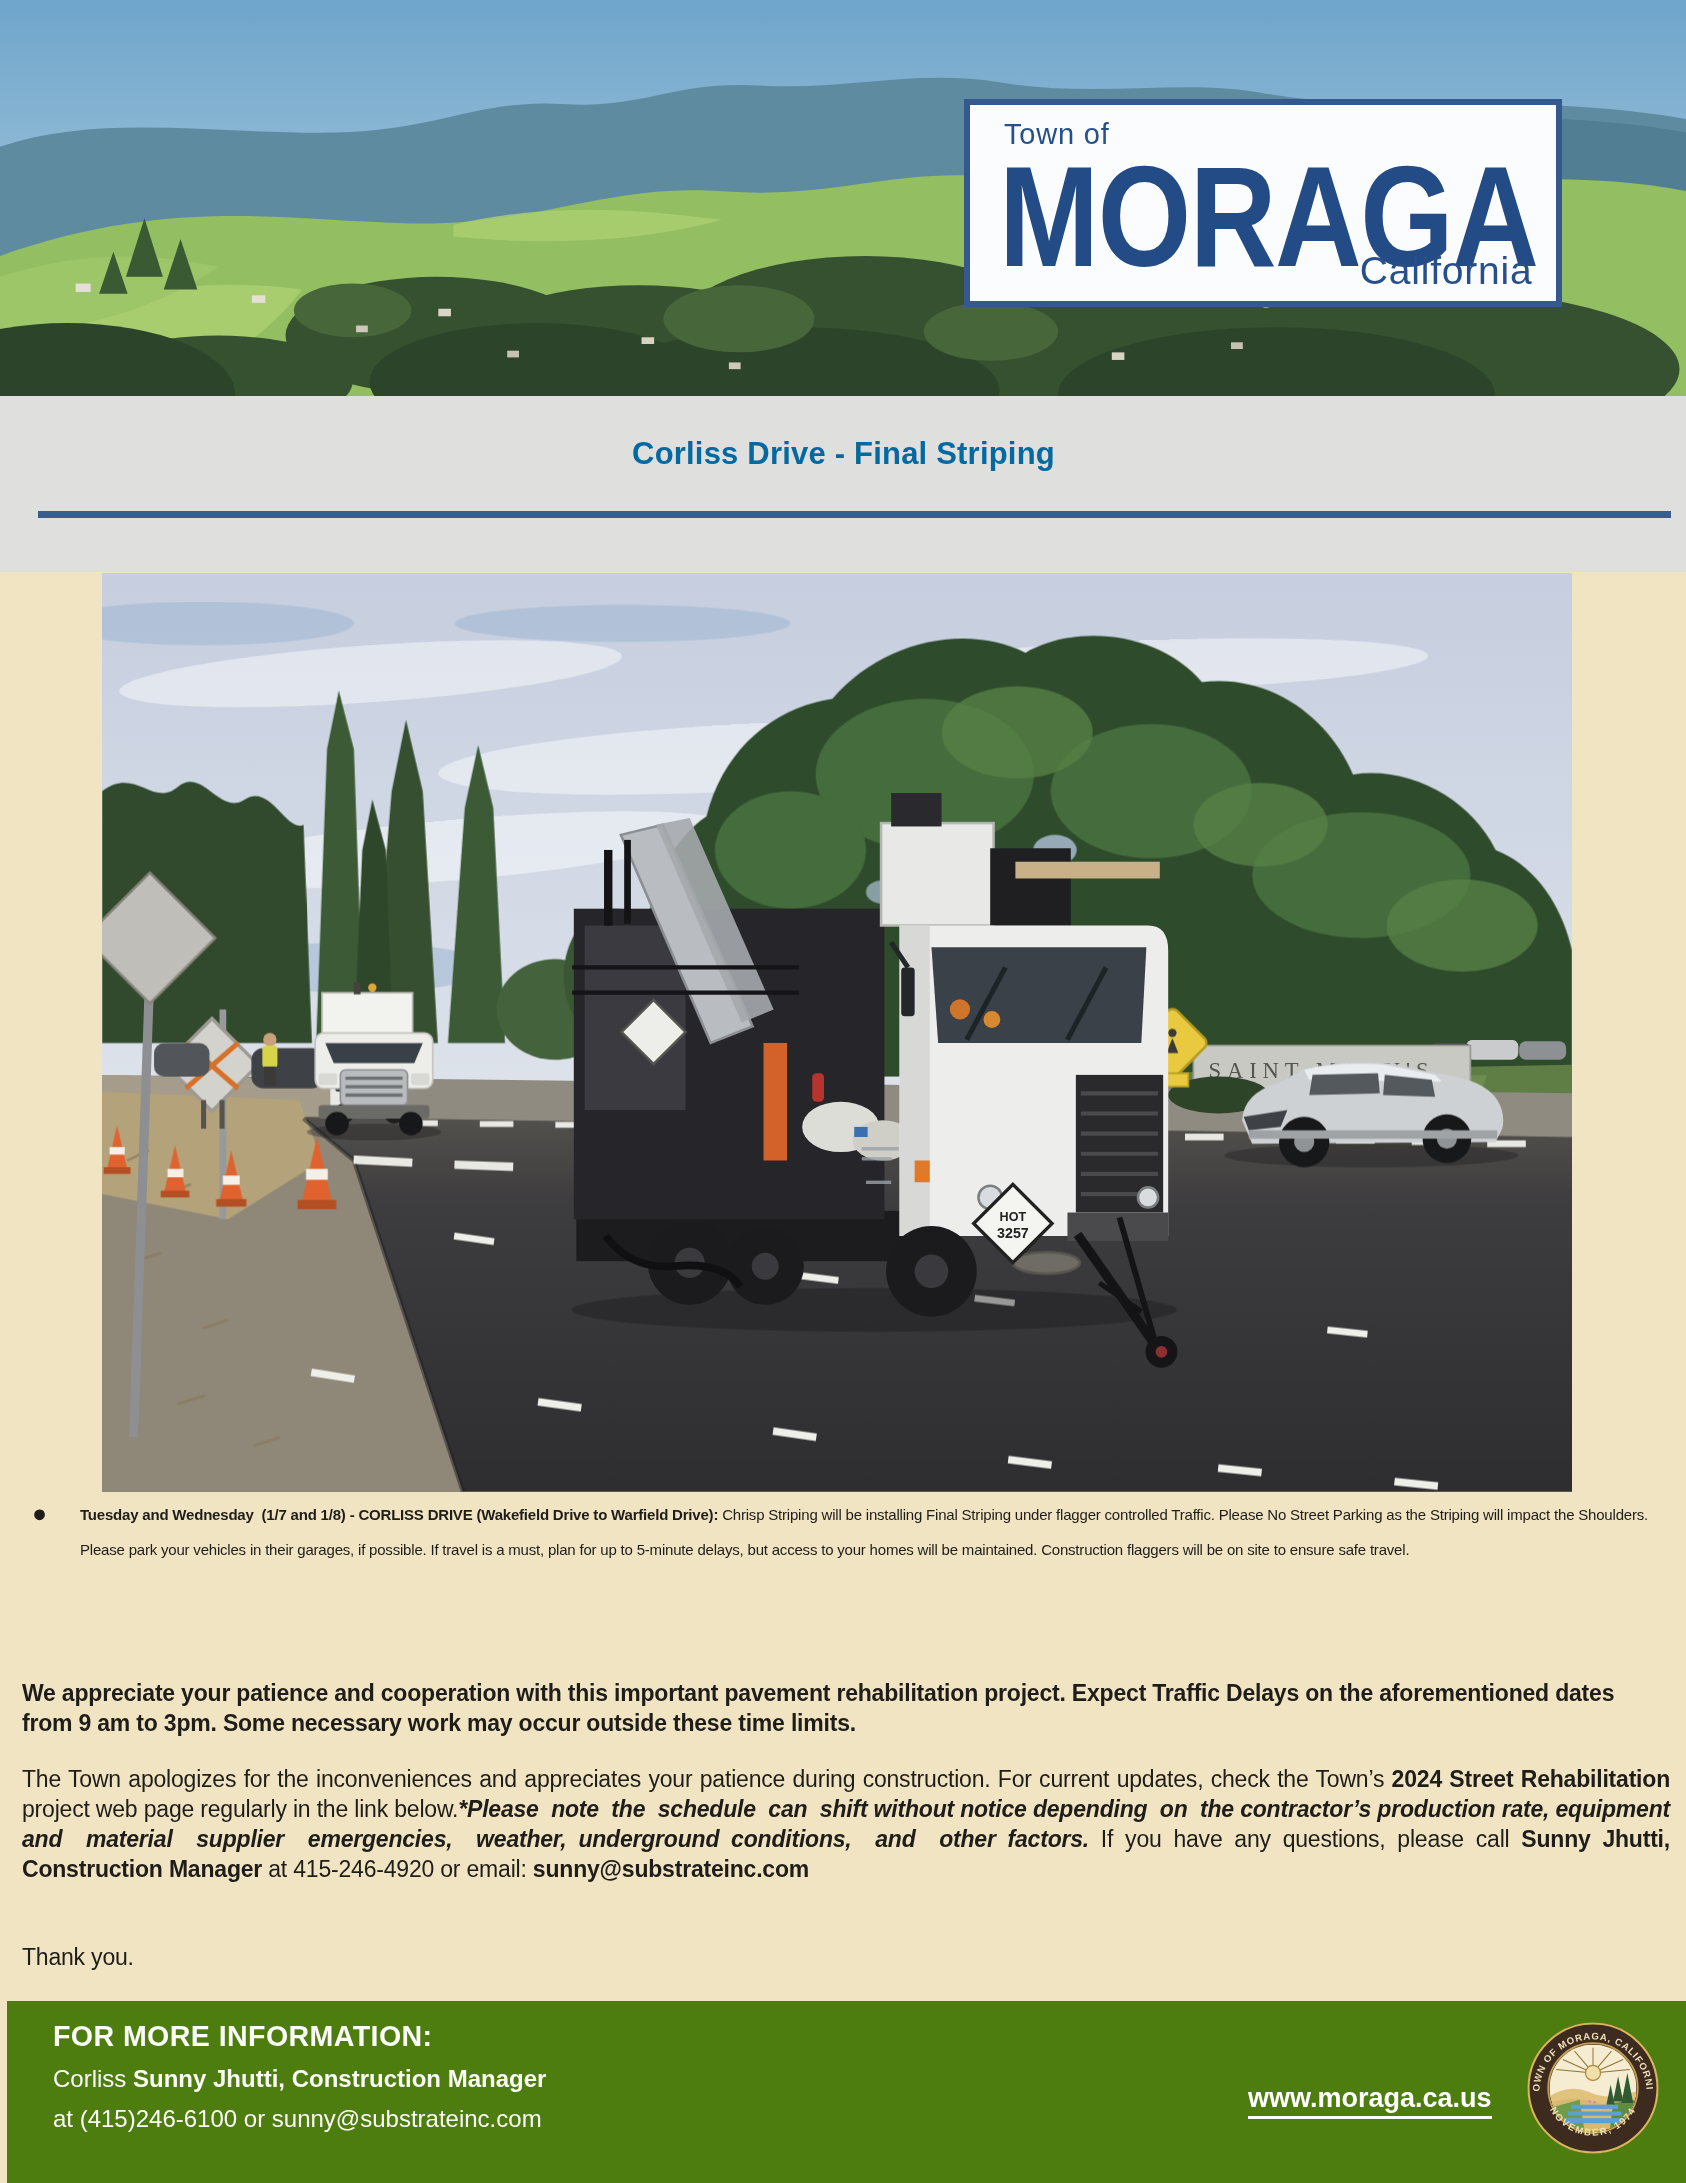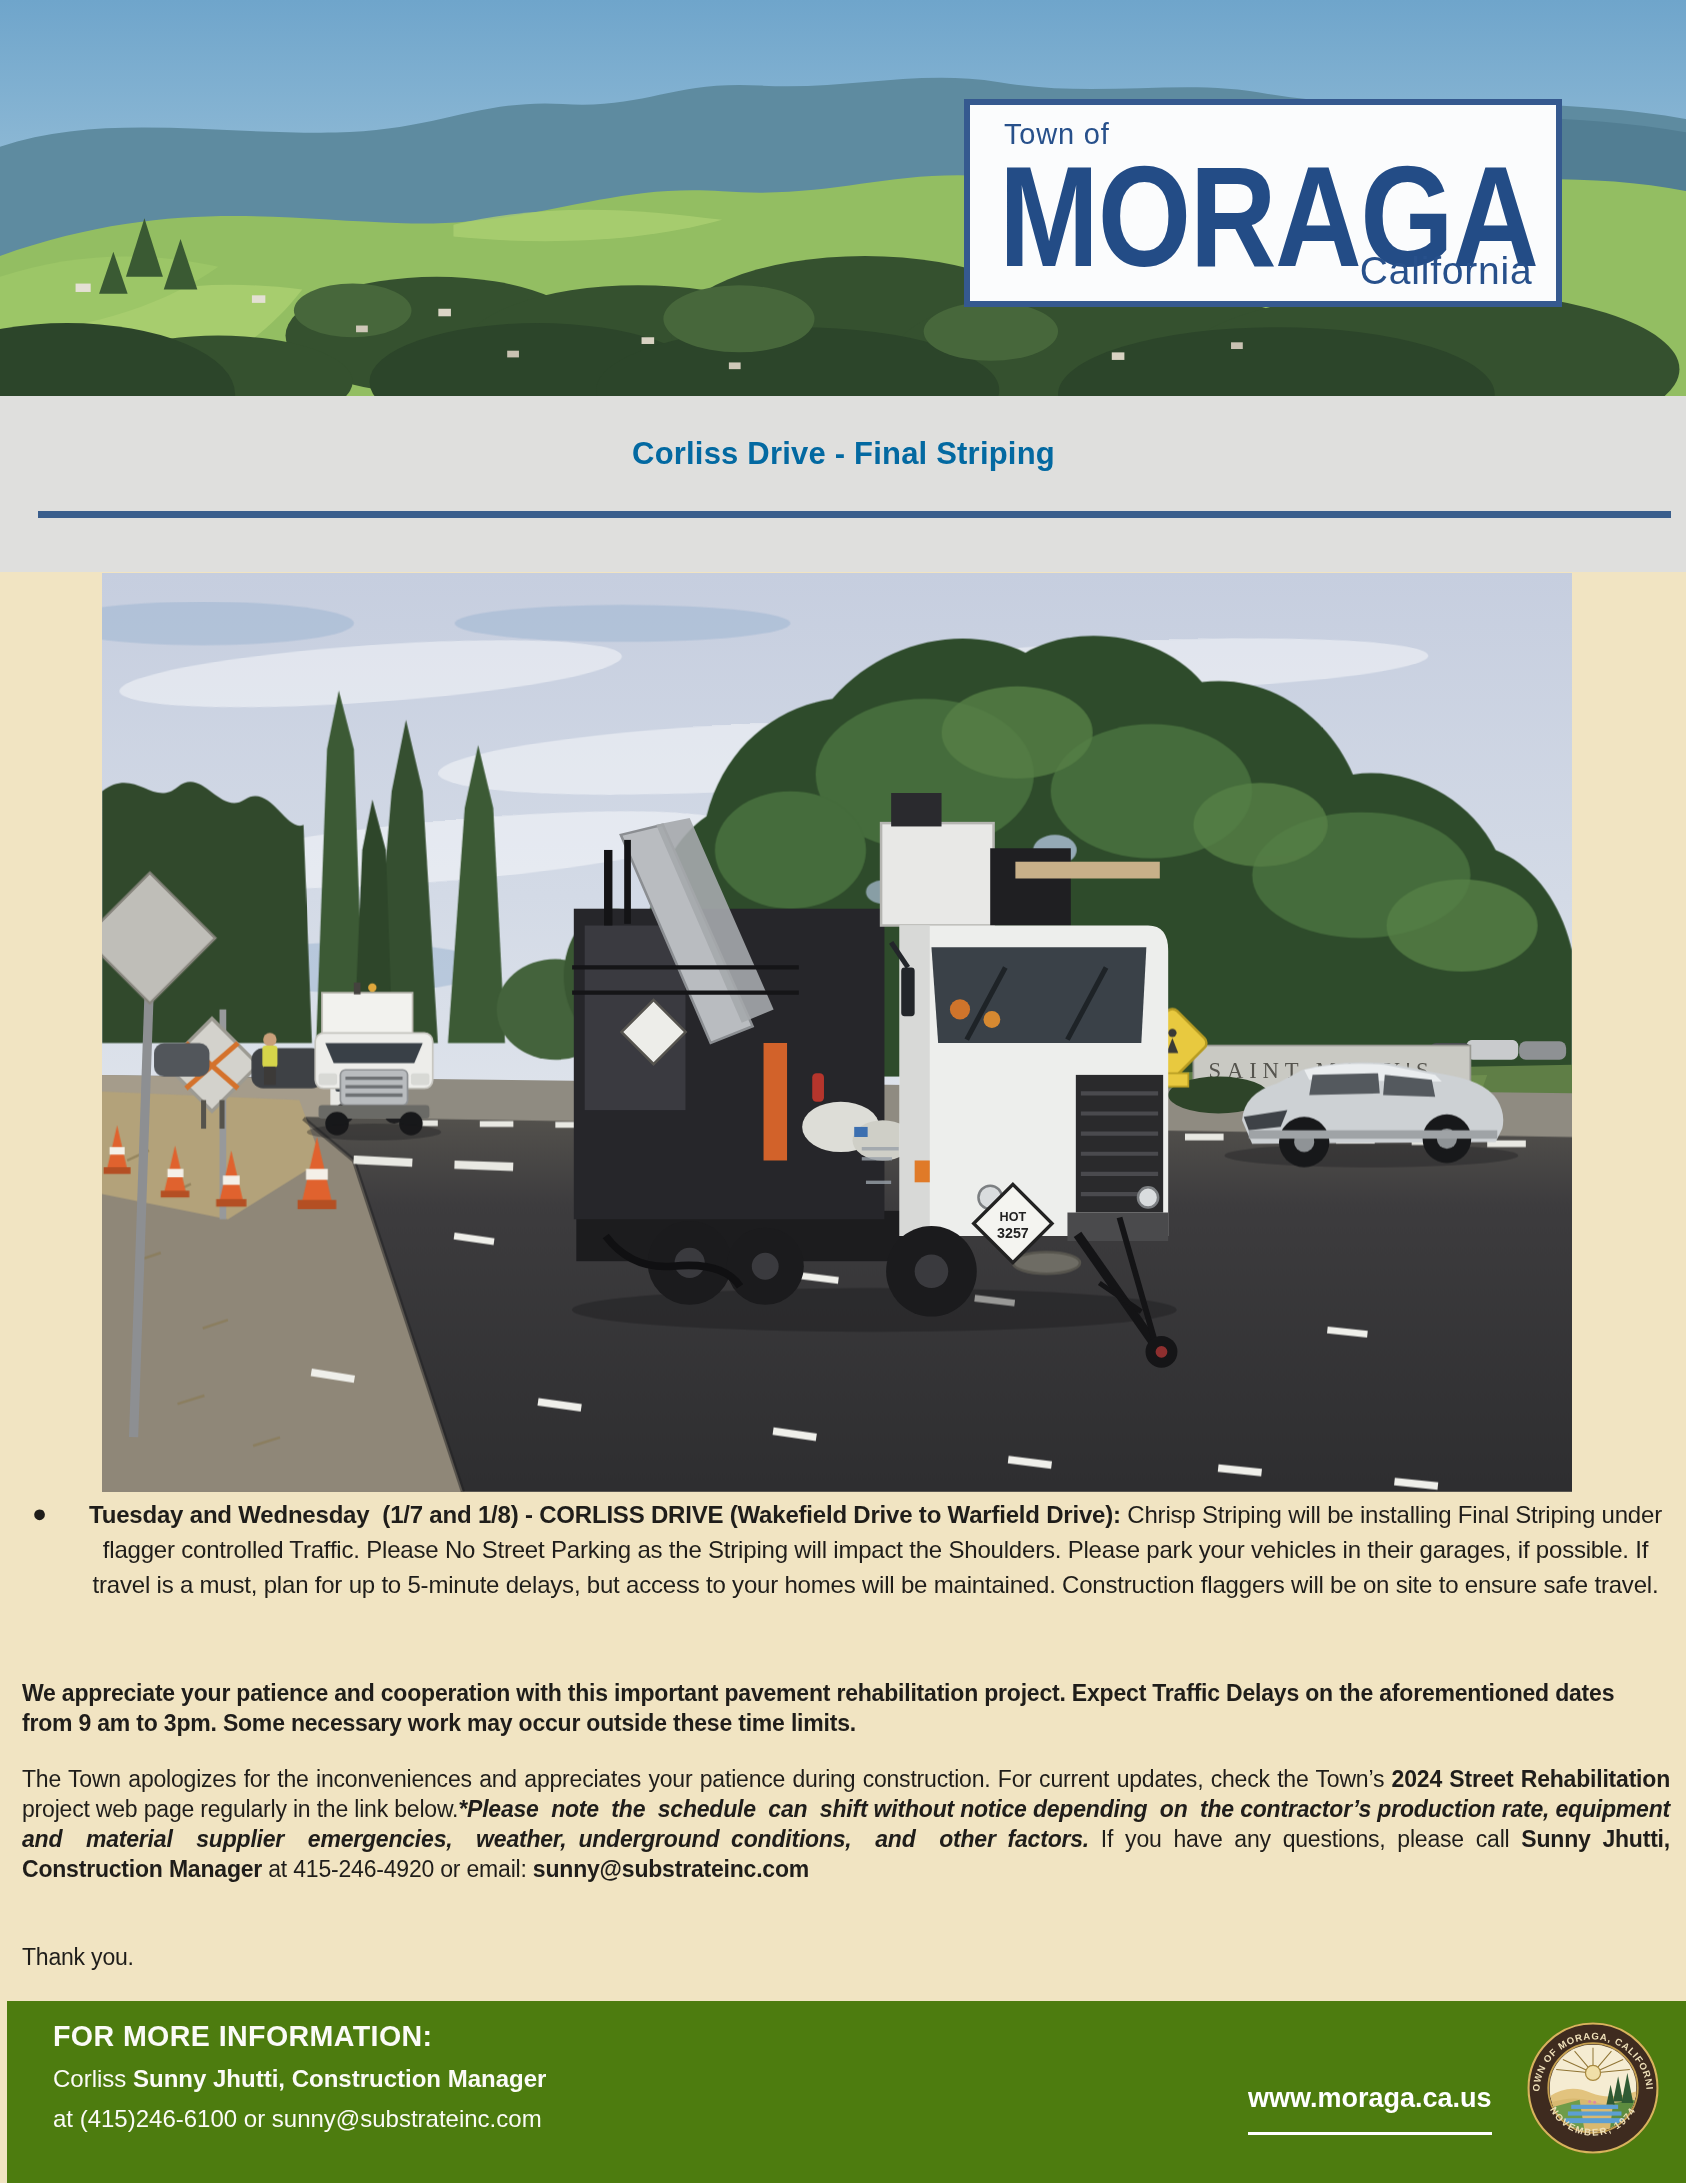--- a/index.html
+++ b/index.html
@@ -26,40 +26,40 @@
               font-size:31px;font-weight:bold;color:#0369a1;letter-spacing:0.2px;}
   .band-rule{position:absolute;left:38px;top:115px;width:1633px;height:6.7px;background:#3A5E8C;}
 
   
   .content{position:absolute;left:0;top:573px;width:1687px;height:1428px;background:#F1E4C2;}
   .photo{position:absolute;left:102px;top:0;width:1470px;height:919px;}
   .photo svg{display:block;width:100%;height:100%;}
 
   .bullet-row{position:absolute;left:32px;top:924px;width:1639px;}
   .bullet-dot{position:absolute;left:0;top:1.7px;font-size:25px;color:#1F1D1A;}
-  .bullet-text{margin-left:48px;font-size:24px;line-height:35px;letter-spacing:-0.2px;
-               color:#1F1D1A;text-align:center;}
+  .bullet-text{margin-left:48px;font-size:15px;line-height:35px;letter-spacing:-0.2px;
+               color:#1F1D1A;text-align:left;}
   .p{position:absolute;left:22px;width:1648px;font-size:23px;line-height:30px;
      letter-spacing:-0.2px;color:#1F1D1A;}
   .p-bold{top:1105px;font-weight:bold;}
   .p-info{top:1191px;text-align:justify;}
   .p-thanks{top:1369px;}
   .b{font-weight:bold;}
   .bi{font-weight:bold;font-style:italic;white-space:pre-wrap;}
   .keep-sp{white-space:pre-wrap;}
 
   
   .footer{position:absolute;left:7px;top:2001px;width:1687px;height:228px;background:#4d7c0f;}
   .f-heading{position:absolute;left:46px;top:18.5px;font-size:28.6px;font-weight:bold;
              color:#FBFBF7;letter-spacing:0.4px;}
   .f-line2{position:absolute;left:46px;top:64px;font-size:24px;color:#FBFBF7;}
   .f-line3{position:absolute;left:46px;top:104px;font-size:24px;color:#FBFBF7;}
   .f-link{position:absolute;left:1241px;top:82px;font-size:27px;font-weight:bold;
           color:#FFFFFF;text-decoration:none;border-bottom:3.4px solid #FFFFFF;
-          padding-bottom:18px;cursor:pointer;}
+          padding-bottom:2px;cursor:pointer;}
   .f-seal{position:absolute;left:1518px;top:20px;width:136px;height:134px;}
   .f-seal svg{display:block;width:100%;height:100%;}
 </style>
 </head>
 <body>
 
 <div id="page">
 
   <div class="hero">
     <svg viewBox="0 0 2009 472" preserveAspectRatio="none">

